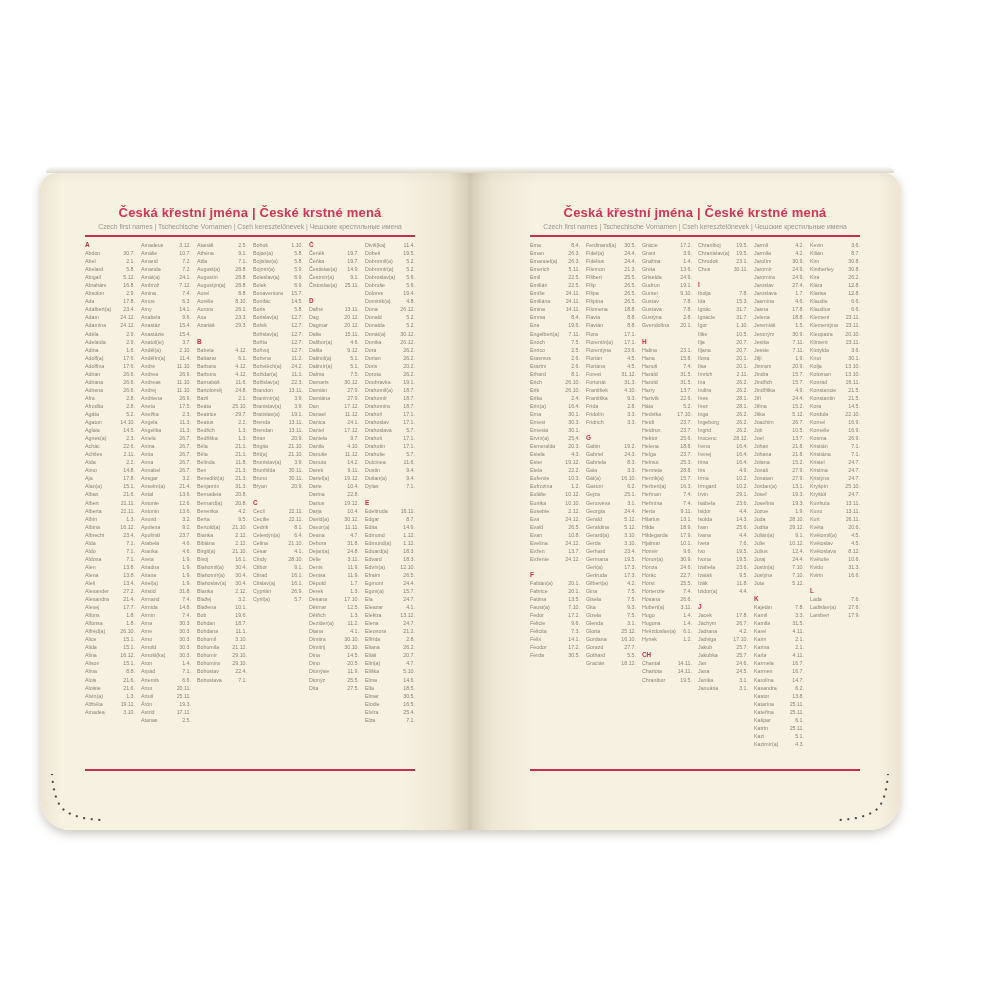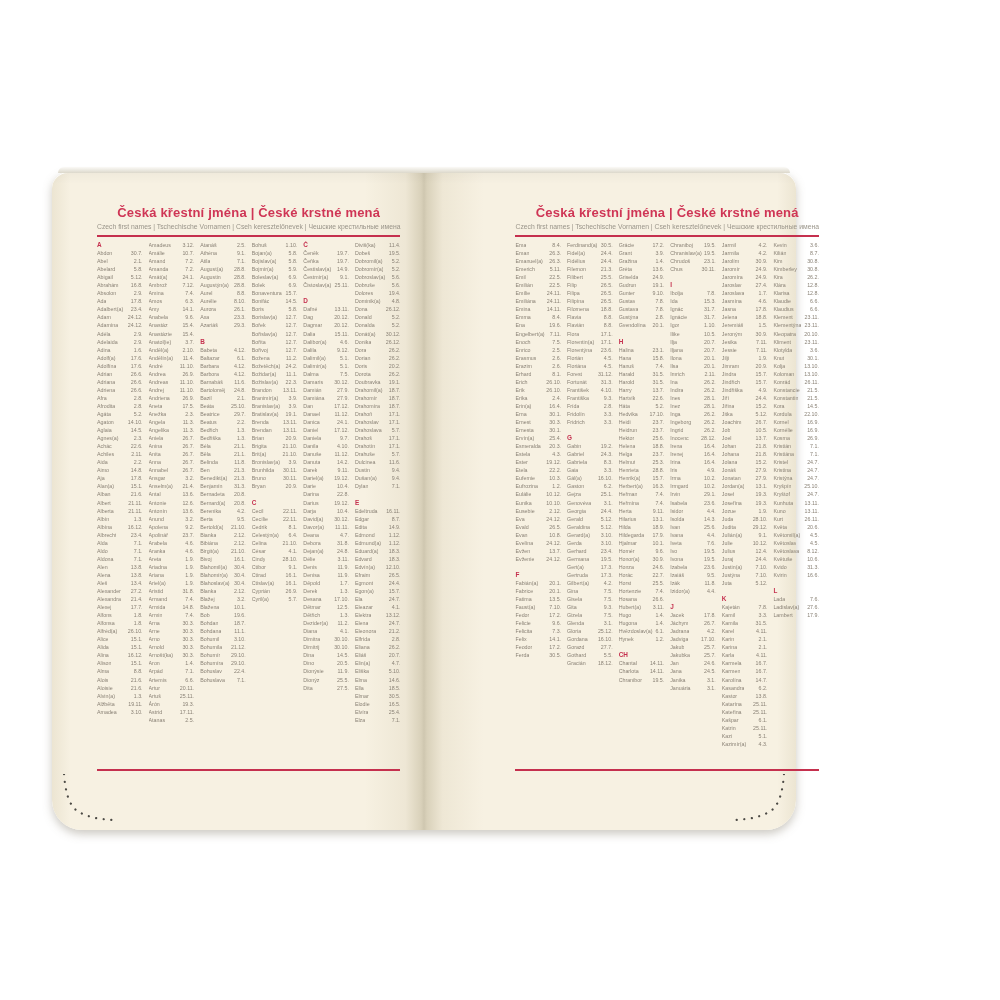--- a/index.html
+++ b/index.html
@@ -1,31 +1,30 @@
 <!DOCTYPE html>
 <html><head>
 <meta charset="utf-8">
 <style>
   html,body{margin:0;padding:0;}
   body{
     width:1000px;height:1000px;background:#ffffff;position:relative;
     font-family:"Liberation Sans", sans-serif;overflow:hidden;
   }
   .book{
-    position:absolute;left:40px;top:172px;width:744px;height:658px;
+    position:absolute;left:40px;top:172px;width:860px;height:658px;
     border-radius:16px 16px 30px 30px;
     background:
       linear-gradient(180deg, rgba(0,0,0,0.03) 0, rgba(0,0,0,0) 12px),
       linear-gradient(90deg,
         #ece5d2 0%, #f7f1e2 2.5%, #f7f1e2 42%, #eee7d5 47.5%,
         #d9d1ba 49.6%, #cfc7b0 50%, #d9d1ba 50.4%,
         #eee7d5 52.5%, #f7f1e2 58%, #f7f1e2 97.5%, #ece5d2 100%);
     box-shadow:0 4px 10px rgba(110,100,80,0.35), 0 1px 0 rgba(255,255,255,0.9) inset;
     display:flex;
-    margin-left:12px;
   }
   .book::before{ 
     content:"";position:absolute;left:6px;right:6px;top:-5px;height:6px;
     background:linear-gradient(180deg,#fbfaf7,#dcd8cb);
     border-radius:6px 6px 0 0;
   }
   .page{position:relative;width:460px;height:658px;box-sizing:border-box;}
   .page.left{padding:33px 55px 0 45px;}
   .page.right{padding:33px 40px 0 60px;}
   .page-title{

